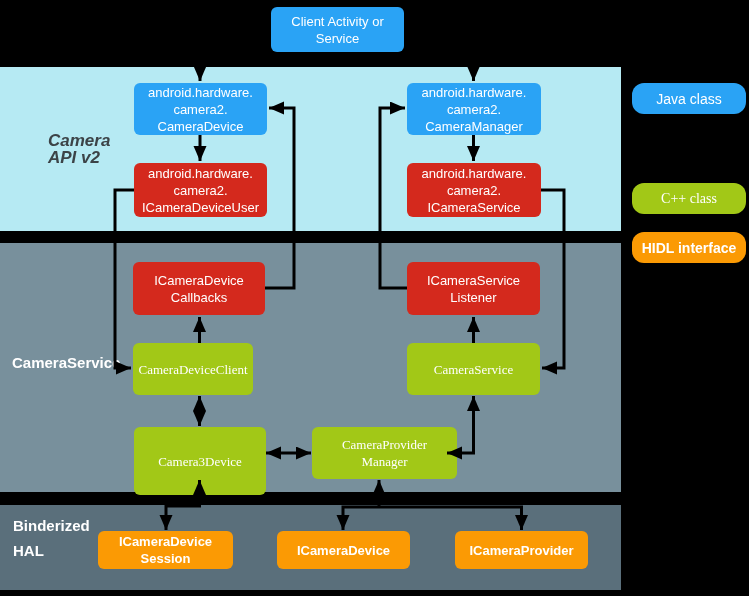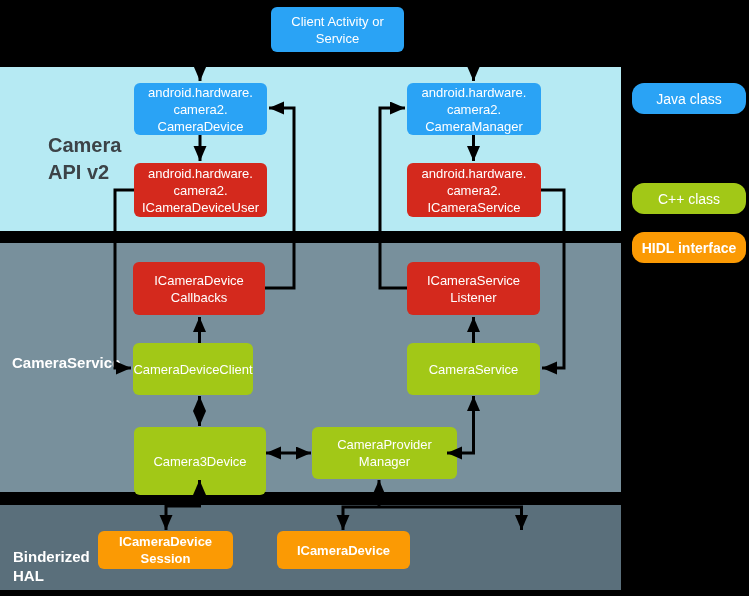--- a/index.html
+++ b/index.html
@@ -17,39 +17,39 @@
   .sec-hal     { top: 505px; height: 85px;  background: var(--hal-bg, #5A6F7B); }
 
   .sec-label {
     position: absolute;
     font-weight: bold;
     font-size: 15px;
     line-height: 20px;
     color: var(--text, #fff);
     white-space: pre-line;
   }
-  .api-label { color: var(--api-label, #3C4347); font-size: 20px; line-height: 27px; }
+  .api-label { color: var(--api-label, #3C4347); font-size: 17px; line-height: 17px; font-style: italic; }
 
   .node {
     position: absolute;
     display: flex;
     align-items: center;
     justify-content: center;
     text-align: center;
     color: var(--text, #fff);
     font-size: 13px;
     line-height: 17px;
     border-radius: 6px;
     white-space: pre-line;
     box-sizing: border-box;
     padding: 12px;
   }
   .blue   { background: var(--java-blue, #2AA3F5); }
   .red    { background: var(--binder-red, #D4291D); }
-  .green  { background: var(--cpp-green, #A2C817); }
+  .green  { background: var(--cpp-green, #A2C817); font-family: Liberation Serif, serif; }
   .orange { background: var(--hidl-orange, #FB9A04); font-weight: bold; }
 
   .legend-item {
     position: absolute;
     left: 632px;
     width: 114px;
     height: 31px;
     border-radius: 12px;
     display: flex;
     align-items: center;
@@ -66,21 +66,21 @@
 
 <div class="stage">
 
   <div class="section sec-api"></div>
   <div class="section sec-service"></div>
   <div class="section sec-hal"></div>
 
   <div class="sec-label api-label" style="left:48px; top:132px;">Camera
 API v2</div>
   <div class="sec-label" style="left:12px; top:353px;">CameraService</div>
-  <div class="sec-label" style="left:13px; top:547px; line-height:19px;">Binderized
+  <div class="sec-label" style="left:13px; top:513px; line-height:25px;">Binderized
 HAL</div>
 
   <div class="node blue" style="left:271px; top:7px; width:133px; height:45px;">Client Activity or
 Service</div>
 
   <div class="node blue" style="left:134px; top:83px; width:133px; height:52px;">android.hardware.
 camera2.
 CameraDevice</div>
 
   <div class="node blue" style="left:407px; top:83px; width:134px; height:52px;">android.hardware.
@@ -108,20 +108,21 @@
   <div class="node green" style="left:134px; top:427px; width:132px; height:68px;">Camera3Device</div>
 
   <div class="node green" style="left:312px; top:427px; width:145px; height:52px;">CameraProvider
 Manager</div>
 
   <div class="node orange" style="left:98px; top:531px; width:135px; height:38px;">ICameraDevice
 Session</div>
 
   <div class="node orange" style="left:277px; top:531px; width:133px; height:38px;">ICameraDevice</div>
 
+  <div class="node orange" style="left:455px; top:531px; width:133px; height:38px;">ICameraProvider</div>
 
   <div class="legend-item blue" style="top:83px;">Java class</div>
   <div class="legend-item green" style="top:183px;">C++ class</div>
   <div class="legend-item orange legend-hidl" style="top:232px;">HIDL interface</div>
 
   <svg class="arrows" width="749" height="596" viewBox="0 0 749 596">
     <defs>
       <marker id="ah" markerWidth="16" markerHeight="14" refX="15" refY="6.5" orient="auto-start-reverse" markerUnits="userSpaceOnUse">
         <path d="M0,0 L15,6.5 L0,13 Z" fill="black"></path>
       </marker>

